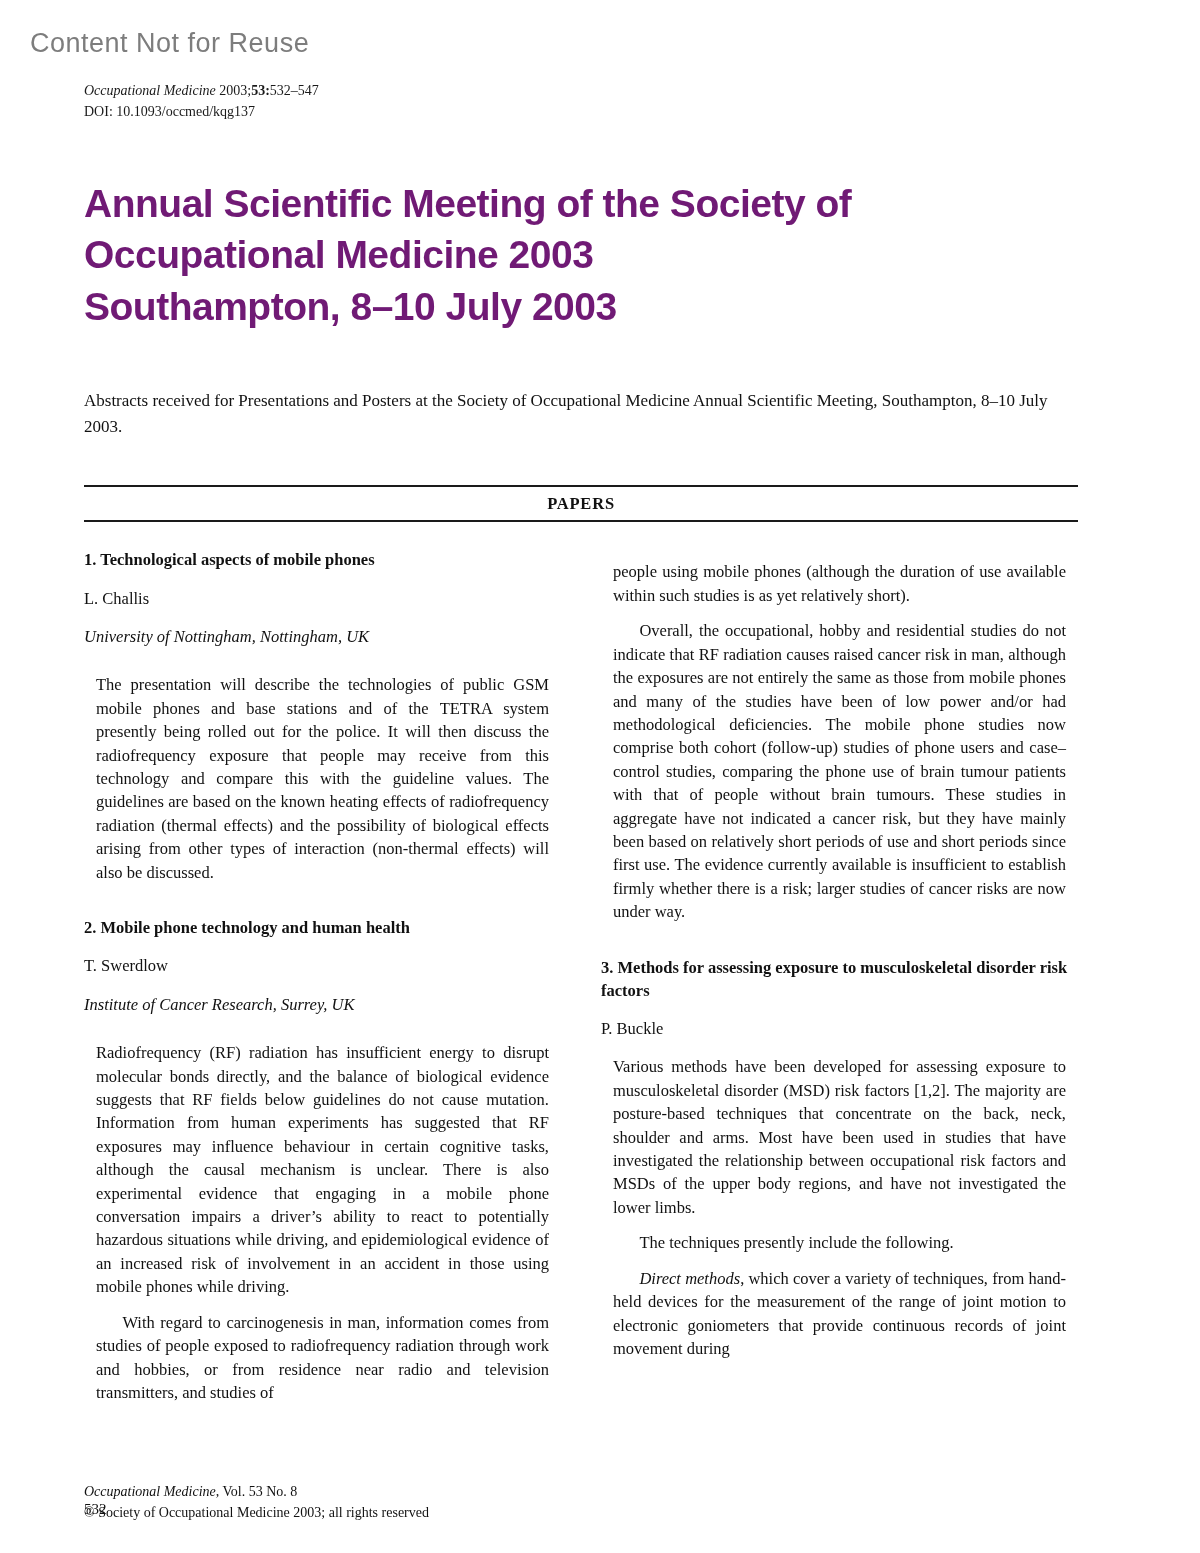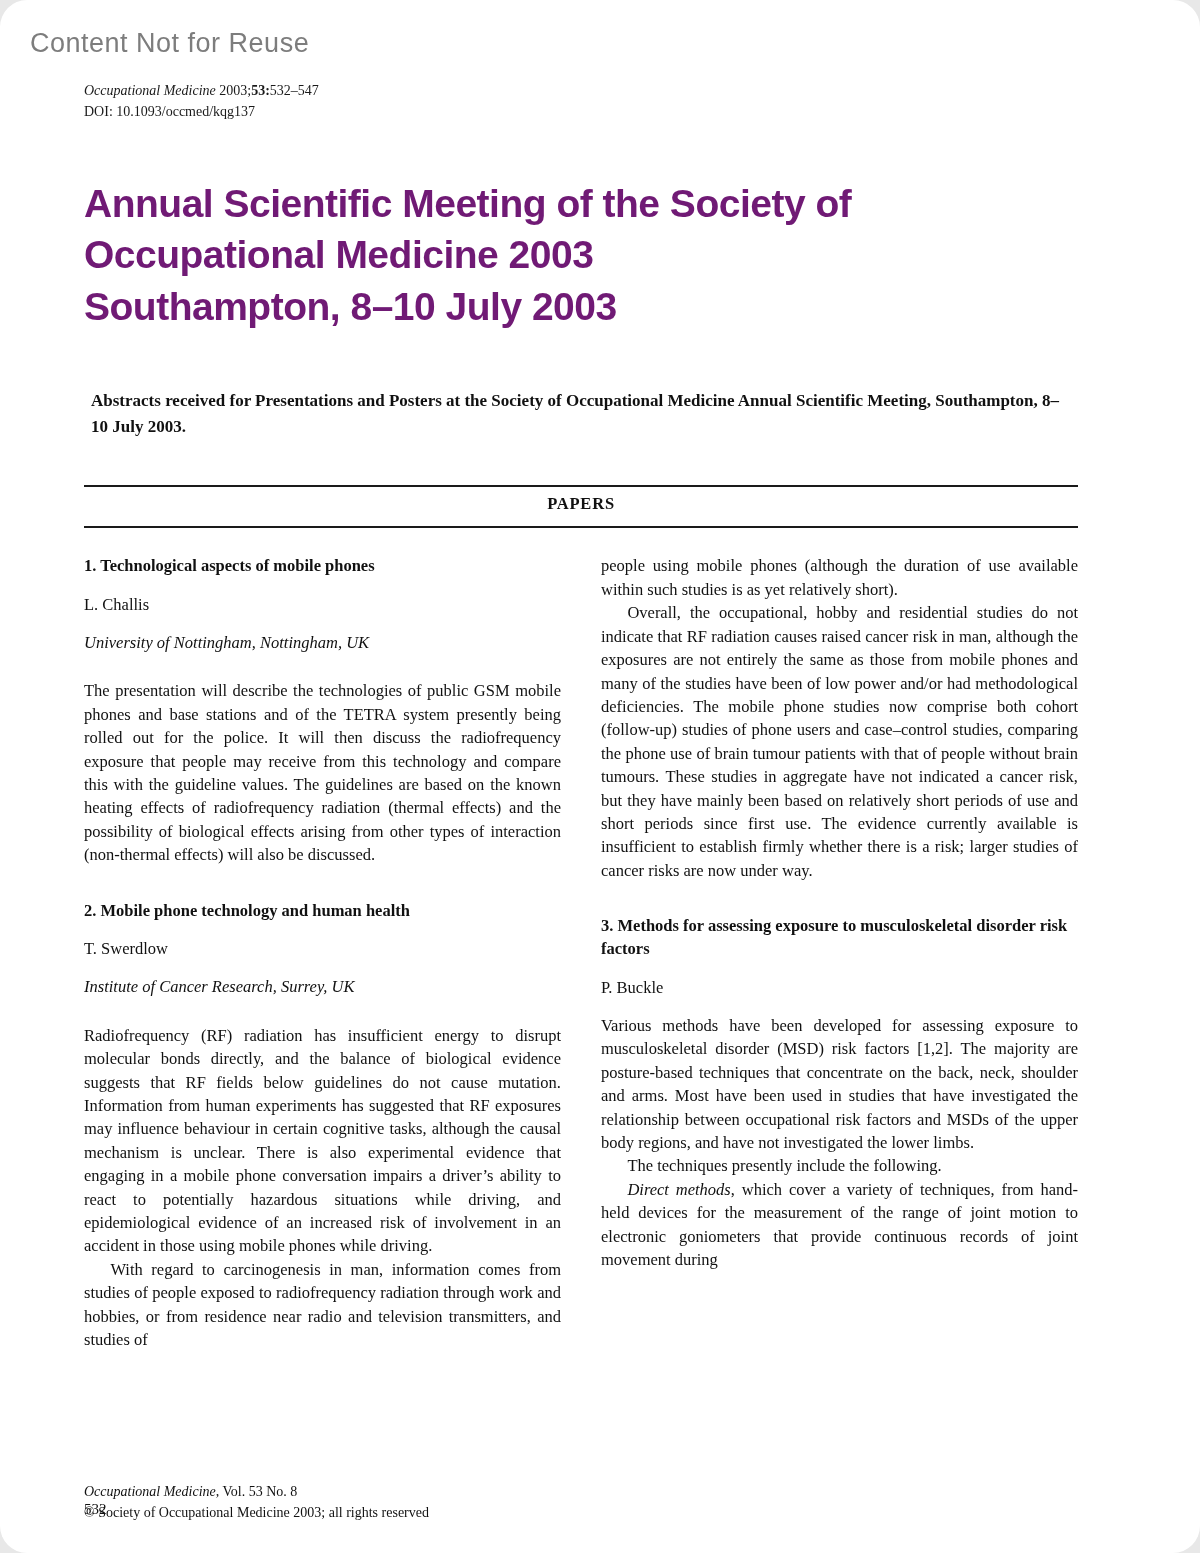--- a/index.html
+++ b/index.html
@@ -6,21 +6,20 @@
   html, body { margin: 0; padding: 0; background: #e8e8e8; }
   .page {
     position: relative;
     width: 1200px;
     height: 1553px;
     margin: 0 auto;
     background: #ffffff;
     font-family: "Liberation Serif", serif;
     color: #111111;
     overflow: hidden;
-    border-radius: 27px;
   }
   .content {
     padding: 0 122px 0 84px;
   }
   .watermark {
     position: absolute;
     top: 28px;
     left: 30px;
     font-family: "Liberation Sans", sans-serif;
     font-size: 27px;
@@ -39,58 +38,57 @@
   .title {
     margin: 56px 0 0 0;
     font-family: "Liberation Sans", sans-serif;
     font-weight: bold;
     font-size: 39px;
     line-height: 1.32;
     color: #701a75;
     letter-spacing: -0.5px;
   }
   .abstract-note {
-    margin: 56px 0 0 7px;
+    margin: 56px 0 0 0;
     font-size: 17px;
     line-height: 1.5;
     max-width: 980px;
-    font-weight: bold;
   }
   .section-divider {
     margin-top: 46px;
   }
   .rule-top { border-top: 2px solid #1a1a1a; }
   .rule-bottom { border-top: 2px solid #1a1a1a; }
   .section-title {
     text-align: center;
     font-weight: bold;
     font-size: 16.5px;
     letter-spacing: 0.8px;
-    padding: 7px 0 12px 0;
+    padding: 7px 0 6px 0;
   }
   .columns {
     display: flex;
     gap: 40px;
     margin-top: 26px;
     font-size: 16.5px;
     line-height: 1.42;
   }
   .col { flex: 1 1 0; min-width: 0; }
   .abs-section { margin-top: 32px; }
   .abs-section.first { margin-top: 0; }
   .abs-heading {
     margin: 0 0 15px 0;
     font-size: 16.5px;
     font-weight: bold;
     line-height: 1.4;
   }
   .author { margin: 0 0 15px 0; }
   .affiliation { margin: 0 0 25px 0; font-style: italic; }
   .body-para {
-    margin: 0;
+    margin: 12px;
     text-align: justify;
   }
   .indent { text-indent: 1.6em; }
   .footer {
     position: absolute;
     left: 84px;
     right: 114px;
     bottom: 30px;
     font-size: 14px;
     line-height: 1.45;

